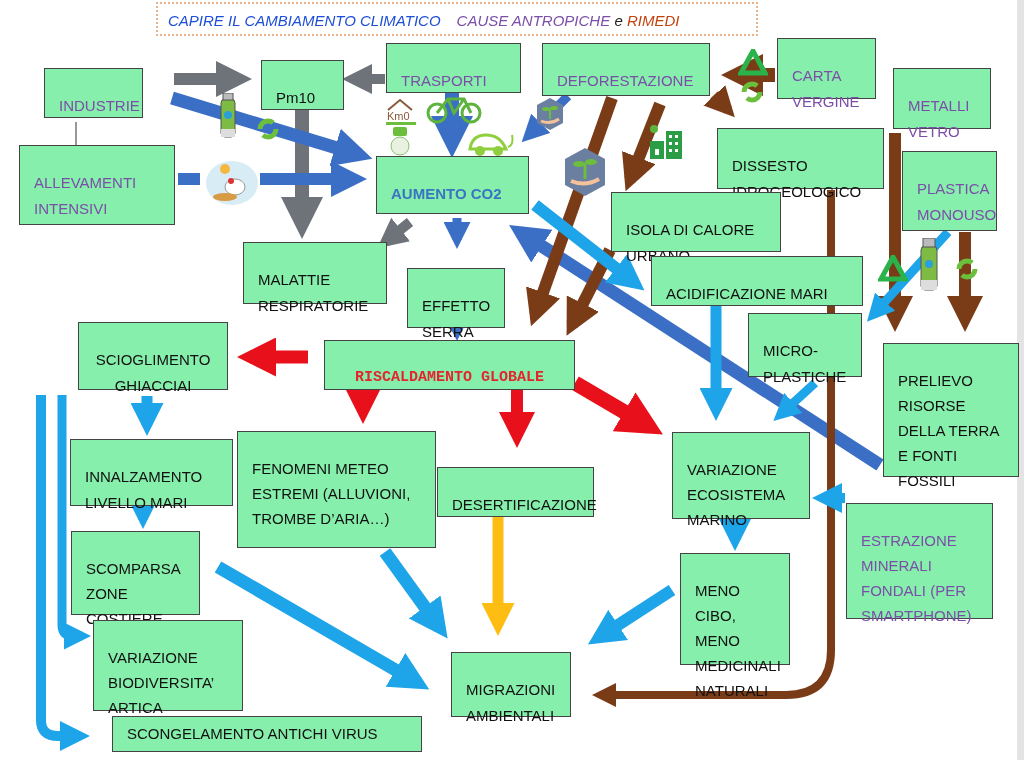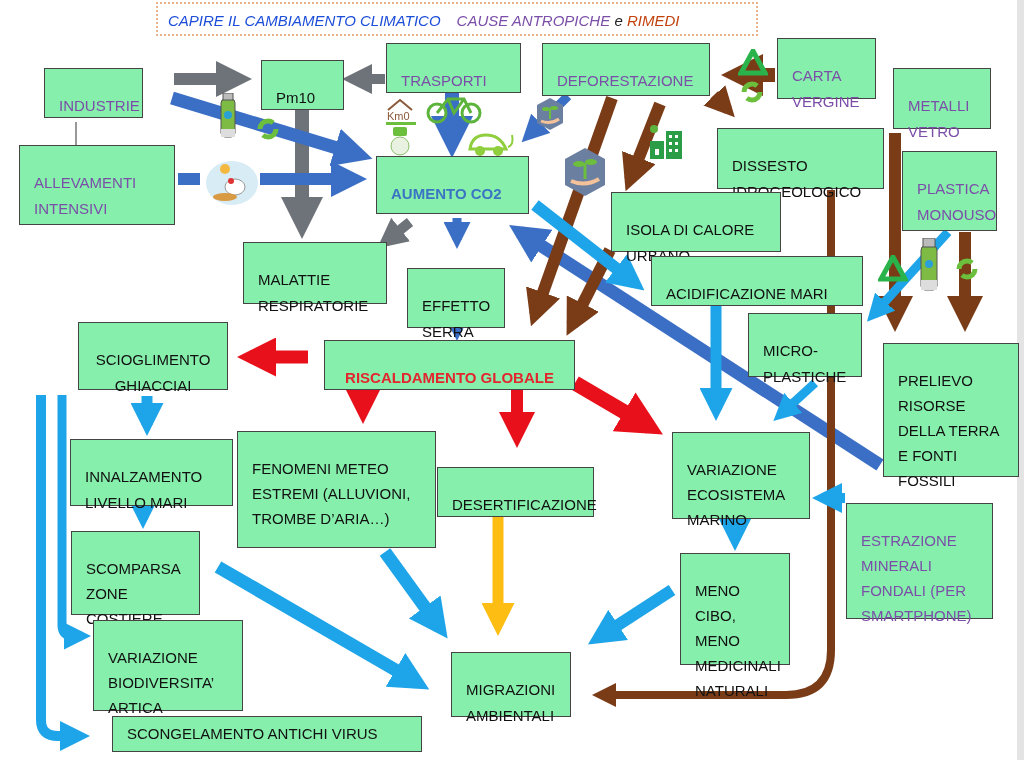--- a/index.html
+++ b/index.html
@@ -10,21 +10,21 @@
            border:2px dotted #e9b38c; box-sizing:border-box;
            font-style:italic; font-size:15px; line-height:34px; padding-left:10px; white-space:nowrap; }
   .t-red { color:#1d4ed8; }
   .t-purple { color:#7b4ea8; margin-left:16px; }
   .t-black { color:#222; }
   .t-green { color:#c2410c; }
   .box { position:absolute; background:#86efac; border:1px solid #444; box-sizing:border-box;
          font-size:15px; line-height:26px; color:#111; padding:24px 14px; white-space:pre-line; }
   .purple { color:#7b4ea8; }
   .blue-b { color:#3b74c2; font-weight:bold; }
-  .red-b { color:#e3262e; font-weight:bold; }
+  .red-b { color:#e3262e; font-weight:bold;font-family:Liberation Mono, monospace; }
   .center { text-align:center; }
   svg.arrows { position:absolute; left:0; top:0; width:1024px; height:760px; }
   .ic { position:absolute; }
 </style>
 </head>
 <body>
 
 <div class="edge"></div>
 
 <div class="title">

